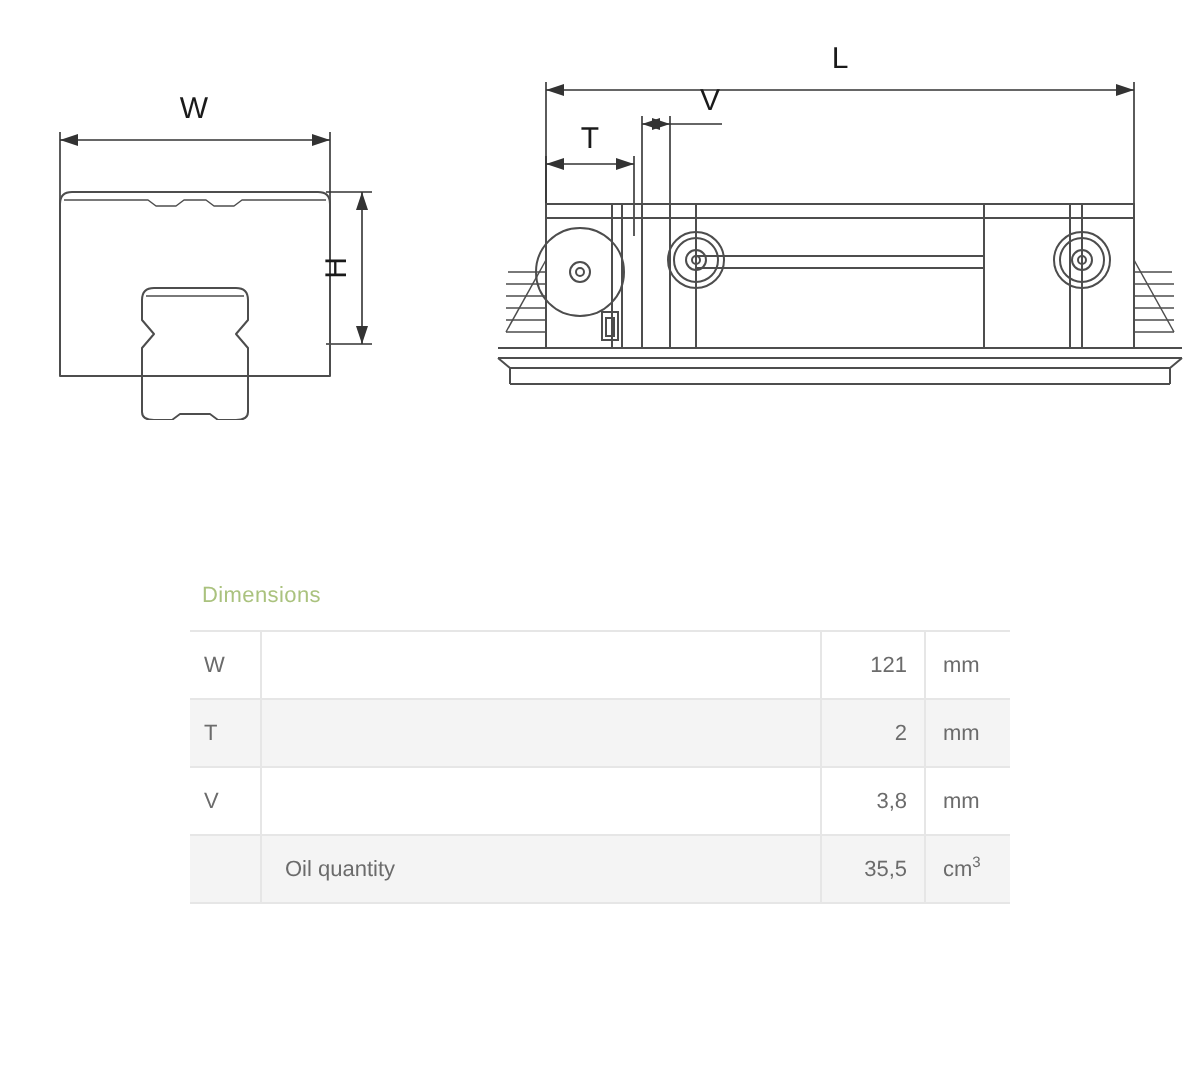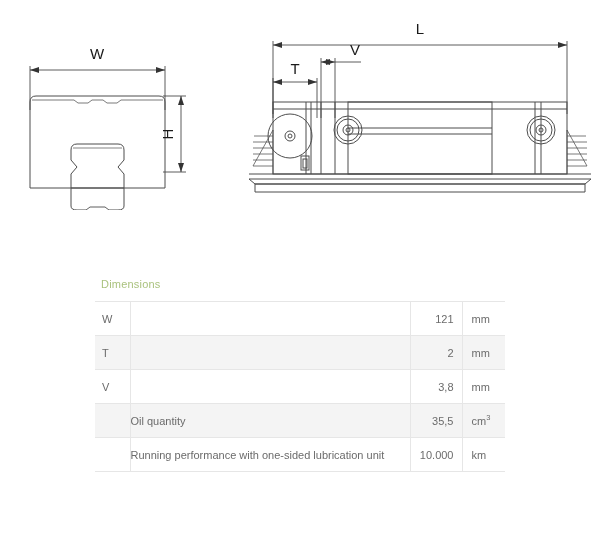--- a/index.html
+++ b/index.html
@@ -36,21 +36,21 @@
 
   .dwg-side {
     position: absolute;
     left: 245px; top: 6px;
   }
 
   
   .table-wrap {
     position: absolute;
     left: 95px;
-    top: 274px;
+    top: 288px;
     width: 410px;
   }
 
   .table-caption {
     font-size: 11px;
     color: #aac27e;
     letter-spacing: .2px;
     padding: 4px 0 11px 6px;
     font-weight: 400;
   }
@@ -74,21 +74,21 @@
     border-bottom: 1px solid #e6e6e6;
     vertical-align: middle;
     white-space: nowrap;
     overflow: hidden;
   }
 
   table.dims tr:first-child td { border-top: 1px solid #e6e6e6; }
 
   
   .c-sym  { width: 35px;  padding-left: 7px; text-align: left; }
-  .c-desc { width: 280px; text-align: left;
+  .c-desc { width: 280px; padding-left: 12px; text-align: left;
             border-left: 1px solid #e6e6e6; margin-left: 24px; }
   .c-val  { width: 52px;  padding-right: 8px; text-align: right;
             border-left: 1px solid #e6e6e6; }
   .c-unit { width: 43px;  padding-left: 9px;  text-align: left;
             border-left: 1px solid #e6e6e6; }
 
   .c-unit sup { font-size: 7.5px; vertical-align: super; line-height: 0; }
 
   .unit-cell { display: inline; }
 </style>
@@ -280,25 +280,19 @@
           <td class="c-unit"><span class="unit-cell">mm</span><sup></sup></td>
         </tr>
 
         <tr class="even">
           <td class="c-sym"></td>
           <td class="c-desc">Oil quantity</td>
           <td class="c-val">35,5</td>
           <td class="c-unit"><span class="unit-cell">cm</span><sup>3</sup></td>
         </tr>
 
-        <tr class="odd">
-          <td class="c-sym"></td>
-          <td class="c-desc">Running performance with one-sided lubrication unit</td>
-          <td class="c-val">10.000</td>
-          <td class="c-unit"><span class="unit-cell">km</span><sup></sup></td>
-        </tr>
 
 
       </tbody>
     </table>
   </div>
 
 </div>
 
 </body></html>

